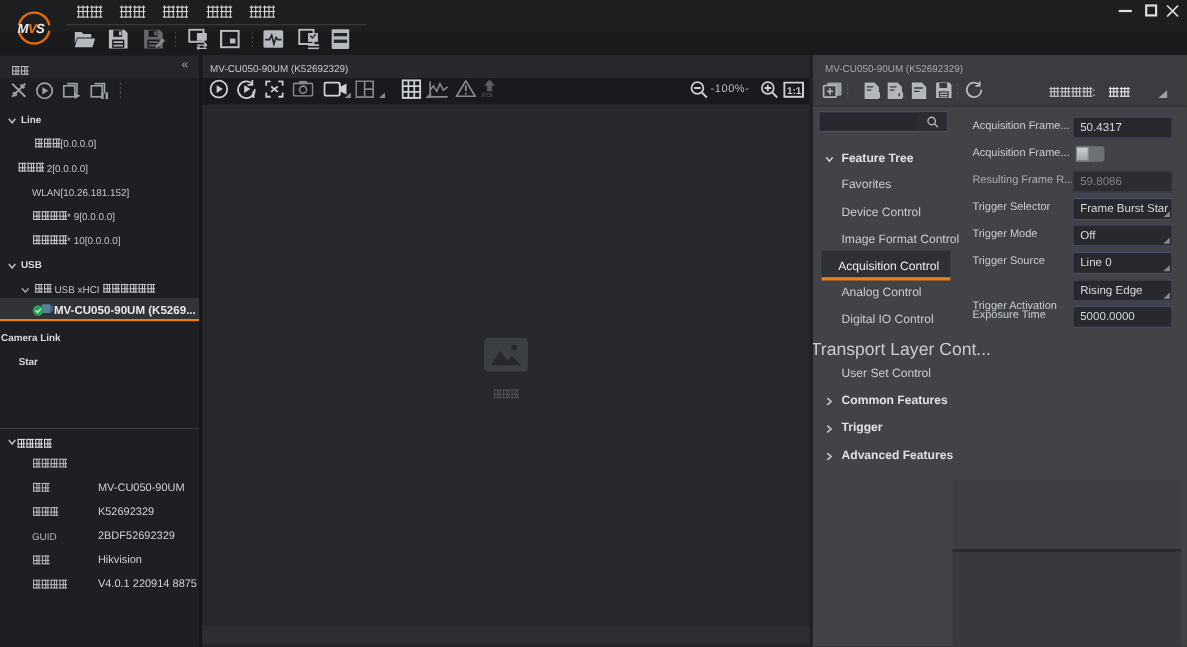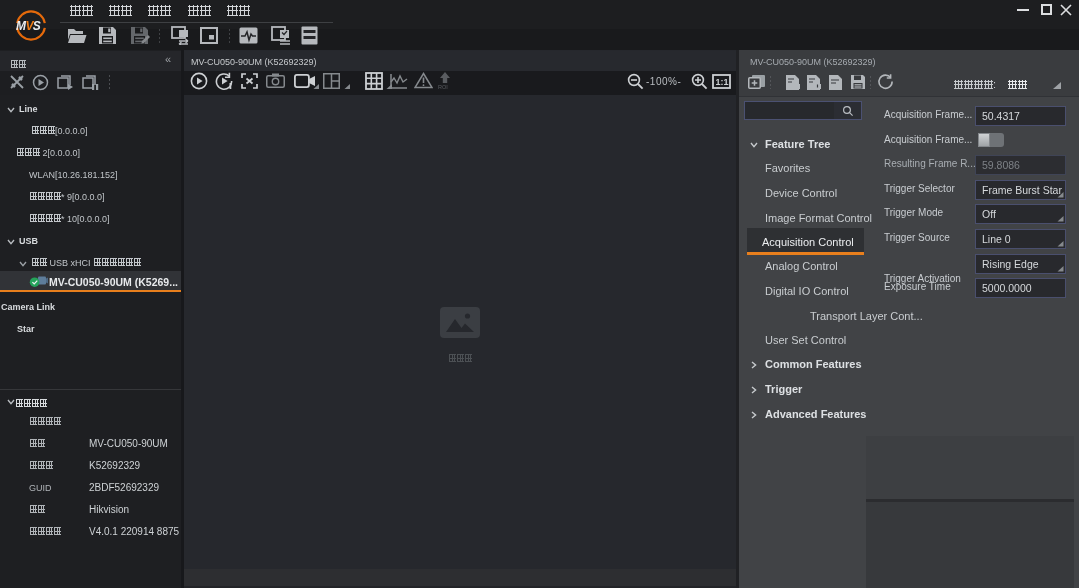--- a/index.html
+++ b/index.html
@@ -304,21 +304,21 @@
 <svg class="ab" style="left:750px;top:142px" width="8" height="6" viewBox="0 0 8 6">
     <path d="M1 1 L4 4.6 L7 1" fill="none" stroke="#c6cacd" stroke-width="1.4"></path>
   </svg>
 <div class="ab" style="left:765px;top:138px;font-weight:bold;color:#dde0e3;font-size:11px;">Feature Tree</div>
 <div class="ab" style="left:765px;top:162px;color:#c9cdd0;font-size:11px;">Favorites</div>
 <div class="ab" style="left:765px;top:187px;color:#c9cdd0;font-size:11px;">Device Control</div>
 <div class="ab" style="left:765px;top:212px;color:#c9cdd0;font-size:11px;">Image Format Control</div>
 <div class="ab" style="left:762px;top:236px;color:#eceef0;font-size:11px;">Acquisition Control</div>
 <div class="ab" style="left:765px;top:260px;color:#c9cdd0;font-size:11px;">Analog Control</div>
 <div class="ab" style="left:765px;top:285px;color:#c9cdd0;font-size:11px;">Digital IO Control</div>
-<div class="ab" style="left:810px;top:310px;color:#c9cdd0;font-size:11px;text-align:center;">Transport Layer Cont...</div>
+<div class="ab" style="left:737px;top:310px;color:#c9cdd0;font-size:16px;text-align:center;">Transport Layer Cont...</div>
 <div class="ab" style="left:765px;top:334px;color:#c9cdd0;font-size:11px;">User Set Control</div>
 <svg class="ab" style="left:751px;top:361px" width="6" height="8" viewBox="0 0 6 8">
     <path d="M1 1 L4.6 4 L1 7" fill="none" stroke="#c6cacd" stroke-width="1.4"></path>
   </svg>
 <div class="ab" style="left:765px;top:358px;font-weight:bold;color:#dde0e3;font-size:11px;">Common Features</div>
 <svg class="ab" style="left:751px;top:386px" width="6" height="8" viewBox="0 0 6 8">
     <path d="M1 1 L4.6 4 L1 7" fill="none" stroke="#c6cacd" stroke-width="1.4"></path>
   </svg>
 <div class="ab" style="left:765px;top:383px;font-weight:bold;color:#dde0e3;font-size:11px;text-align:right;">Trigger</div>
 <svg class="ab" style="left:751px;top:411px" width="6" height="8" viewBox="0 0 6 8">

